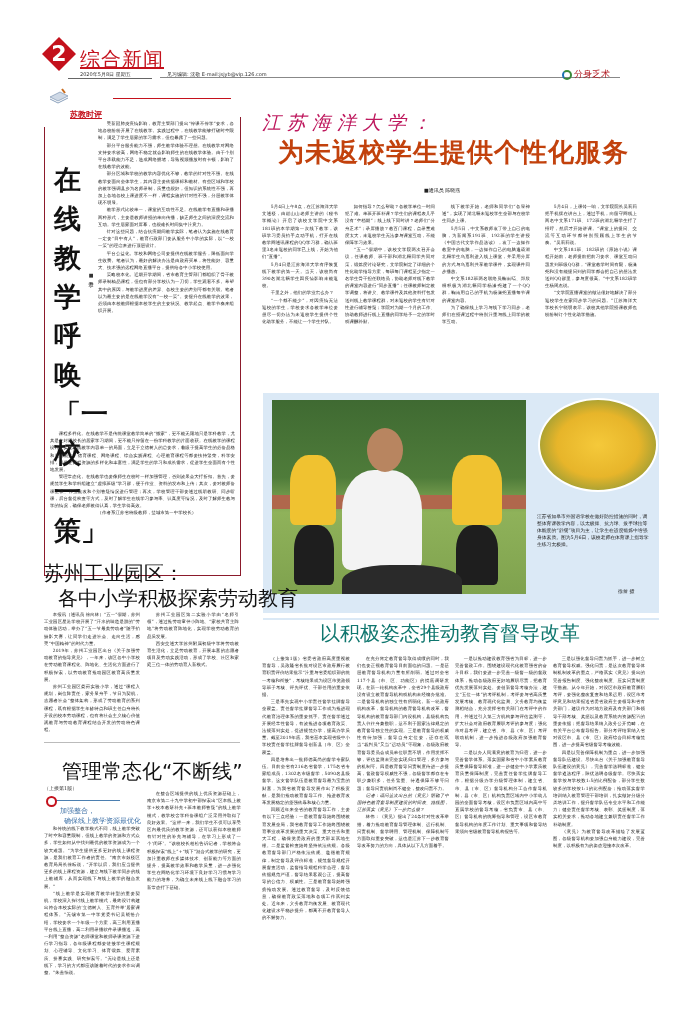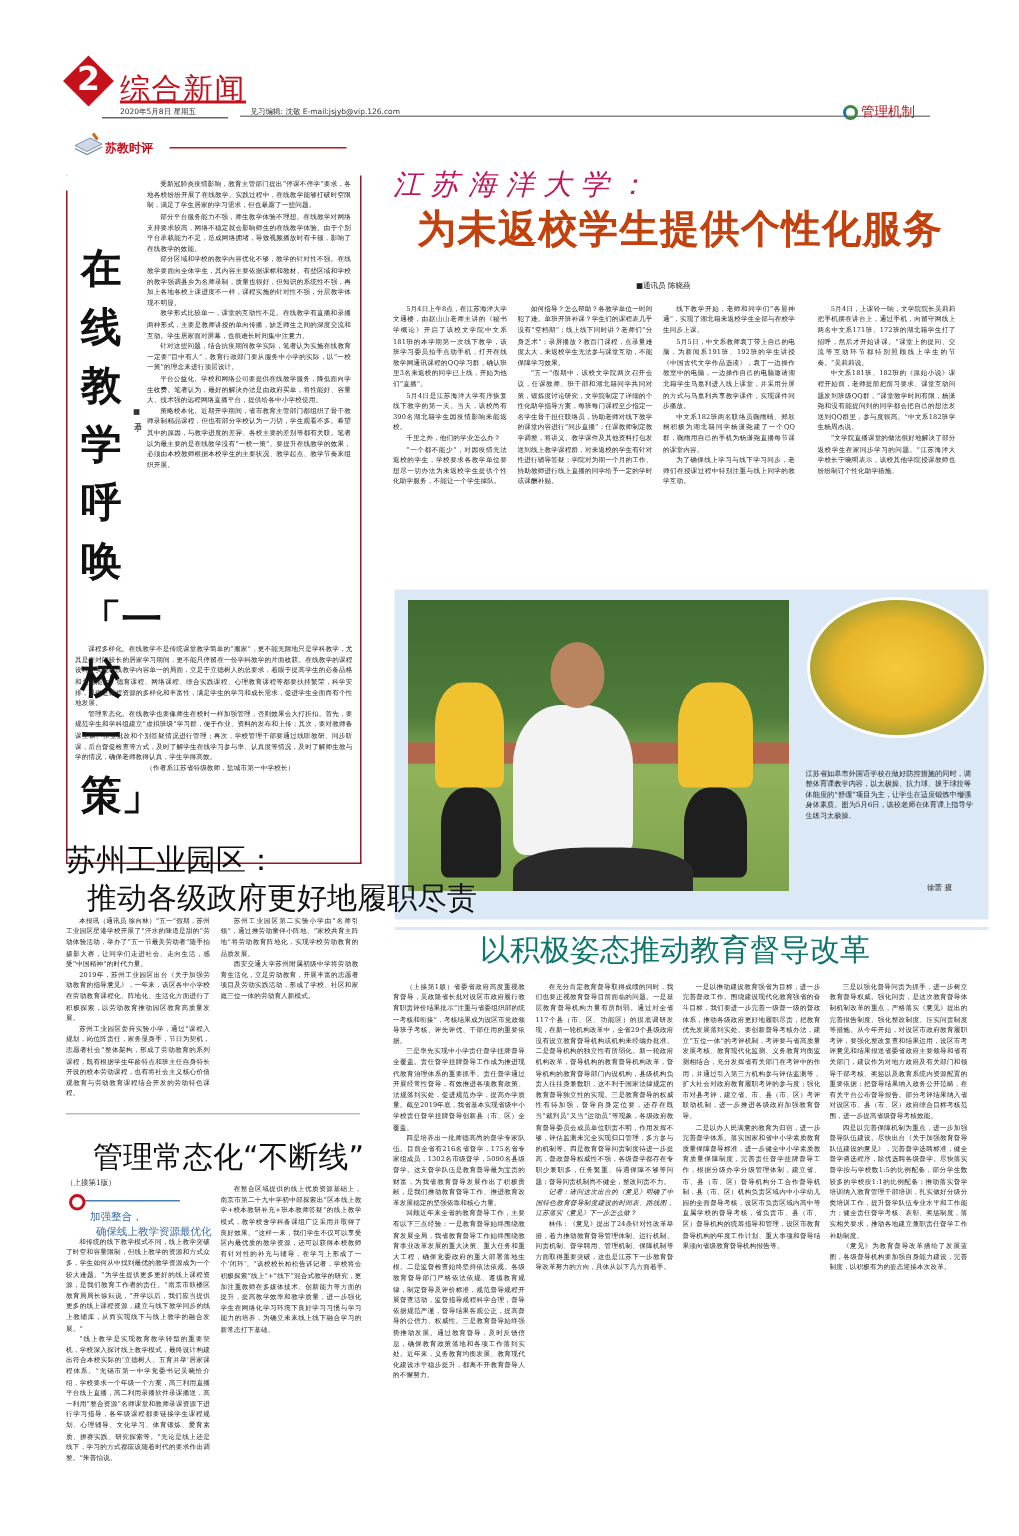--- a/index.html
+++ b/index.html
@@ -15,21 +15,21 @@
   .section-title { left:80px; top:46px; font:20px "DejaVu Sans", sans-serif; color:#c4111c; letter-spacing:1px;text-decoration:underline; }
   .header-date { left:80px; top:71px; font-size:5px; color:#333; font-family:"DejaVu Sans", sans-serif; }
   .header-rule-left { left:68px; top:78px; width:84px; height:1px; background:#666; }
   .header-rule { left:160px; top:77px; width:460px; height:1px; background:#888; }
   .header-editor { left:167px; top:71px; font-size:5px; color:#333; font-family:"DejaVu Sans", sans-serif; }
   .logo { left:562px; top:68px; font-size:9px; color:#b0161e; font-family:"DejaVu Serif", serif; }
   .logo-e { display:inline-block; width:10px; height:10px; border-radius:50%; border:2px solid #3a8a3a; border-left-color:#1b6fb3; box-sizing:border-box; vertical-align:middle; margin-right:2px; }
 
   
   .col-tag-icon { left:48px; top:88px; width:22px; height:16px; }
-  .col-tag { left:70px; top:93px; font:bold 8px "DejaVu Serif", serif; color:#c4111c; }
+  .col-tag { left:70px; top:109px; font:bold 8px "DejaVu Serif", serif; color:#c4111c;text-decoration:underline; }
   .col-tag-rule { left:113px; top:98px; width:118px; height:1px; background:#c4111c; }
   .comm-title { left:54px; top:160px; width:28px; font:bold 27px "DejaVu Serif", serif; line-height:39px; color:#111; }
   .comm-author { left:88px; top:272px; font-size:5px; writing-mode:vertical-rl; color:#333; }
 
   
   .h-main-kicker { left:262px; top:110px; font:italic 19px "DejaVu Serif", serif; letter-spacing:6px; color:#be185d; }
   .h-main { left:278px; top:135px; font:bold 26px "DejaVu Sans", sans-serif; letter-spacing:1px; color:#c2410c; }
   .h-main-byline { left:424px; top:187px; font-size:5px; font-family:"DejaVu Sans", sans-serif; color:#222; }
 
   .h-suzhou-1 { left:44px; top:560px; font:20px "DejaVu Sans", sans-serif; color:#111; }
@@ -58,21 +58,21 @@
 <body>
 
 <div class="abs page-num"></div>
 <div class="abs page-num-text">2</div>
 <div class="abs section-title">综合新闻</div>
 <div class="abs header-date">2020年5月8日  星期五</div>
 <div class="abs header-rule-left"></div>
 <div class="abs header-rule"></div>
 <div class="abs header-editor">见习编辑: 沈敬  E-mail:jsjyb@vip.126.com</div>
 <div class="abs logo">
-  <span class="logo-e"></span><span>管理机制</span>
+  <span class="logo-e"></span><span>分身乏术</span>
 </div>
 
 <svg class="abs col-tag-icon" viewBox="0 0 22 16">
   <path d="M2 9 L12 4 L20 8 L10 13 Z" fill="#cfd9e6" stroke="#6b87a8" stroke-width="0.6"></path>
   <path d="M2 11 L10 15 L20 10" fill="none" stroke="#6b87a8" stroke-width="0.8"></path>
   <path d="M14 1 L17 5" stroke="#c96b1d" stroke-width="2"></path>
 </svg>
 <div class="abs col-tag">苏教时评</div>
 <div class="abs col-tag-rule"></div>
 
@@ -132,21 +132,21 @@
   <div class="person" style="left:184px;top:125px;width:42px;height:60px;background:#1e1e1e;"></div>
   <div class="person" style="left:70px;top:70px;width:80px;height:100px;background:#f3f3f3;"></div>
   <div class="person" style="left:70px;top:165px;width:120px;height:40px;background:#2a2a2a;"></div>
   <div class="person" style="left:95px;top:28px;width:36px;height:44px;border-radius:50%;background:#b88560;"></div>
 </div>
 <div class="abs oval"></div>
 <div class="abs caption">江苏省如皋市外国语学校在做好防控措施的同时，调整体育课教学内容，以太极操、抗力球、拔手球拉等体能度的“舒缓”项目为主，让学生在适度锻炼中增强身体素质。图为5月6日，该校老师在体育课上指导学生练习太极操。</div>
 <div class="abs caption-credit">徐蕾  摄</div>
 
 <div class="abs h-suzhou-1">苏州工业园区：</div>
-<div class="abs h-suzhou-2">推动各级政府更好地履职尽责</div>
+<div class="abs h-suzhou-2">各中小学积极探索劳动教育</div>
 <div class="abs txt" style="left:44px;top:611px;width:96px;height:126px;">
   <p>本报讯（通讯员  徐向林）“五一”假期，苏州工业园区星港学校开展了“汗水的味道是甜的”劳动体验活动，举办了“五一节最美劳动者”随手拍摄影大赛，让同学们走进社会、走向生活，感受“中国精神”的时代力量。</p>
   <p>2019年，苏州工业园区出台《关于加强劳动教育的指导意见》，一年来，该区各中小学校在劳动教育课程化、阵地化、生活化方面进行了积极探索，以劳动教育推动园区教育高质量发展。</p>
   <p>苏州工业园区娄葑实验小学，通过“课程入规划，岗位阵责任，家务显身手，节日为契机，志愿者社会“整体架构，形成了劳动教育的系列课程，既有根据学生年龄特点和班主任自身特长开设的校本劳动课程，也有将社会主义核心价值观教育与劳动教育课程结合开发的劳动特色课程。</p>
 </div>
 <div class="abs txt" style="left:147px;top:611px;width:92px;height:126px;">
   <p>苏州工业园区第二实验小学由“名师引领”，通过推劳动童伴小阵地、“家校共育主阵地”将劳动教育阵地化，实现学校劳动教育的品质发展。</p>
   <p>西安交通大学苏州附属初级中学将劳动教育生活化，立足劳动教育，开展丰富的志愿者项目及劳动实践活动，形成了学校、社区和家庭三位一体的劳动育人新模式。</p>
 </div>
 <div class="abs divider-h" style="left:44px;top:742px;width:196px;"></div>

